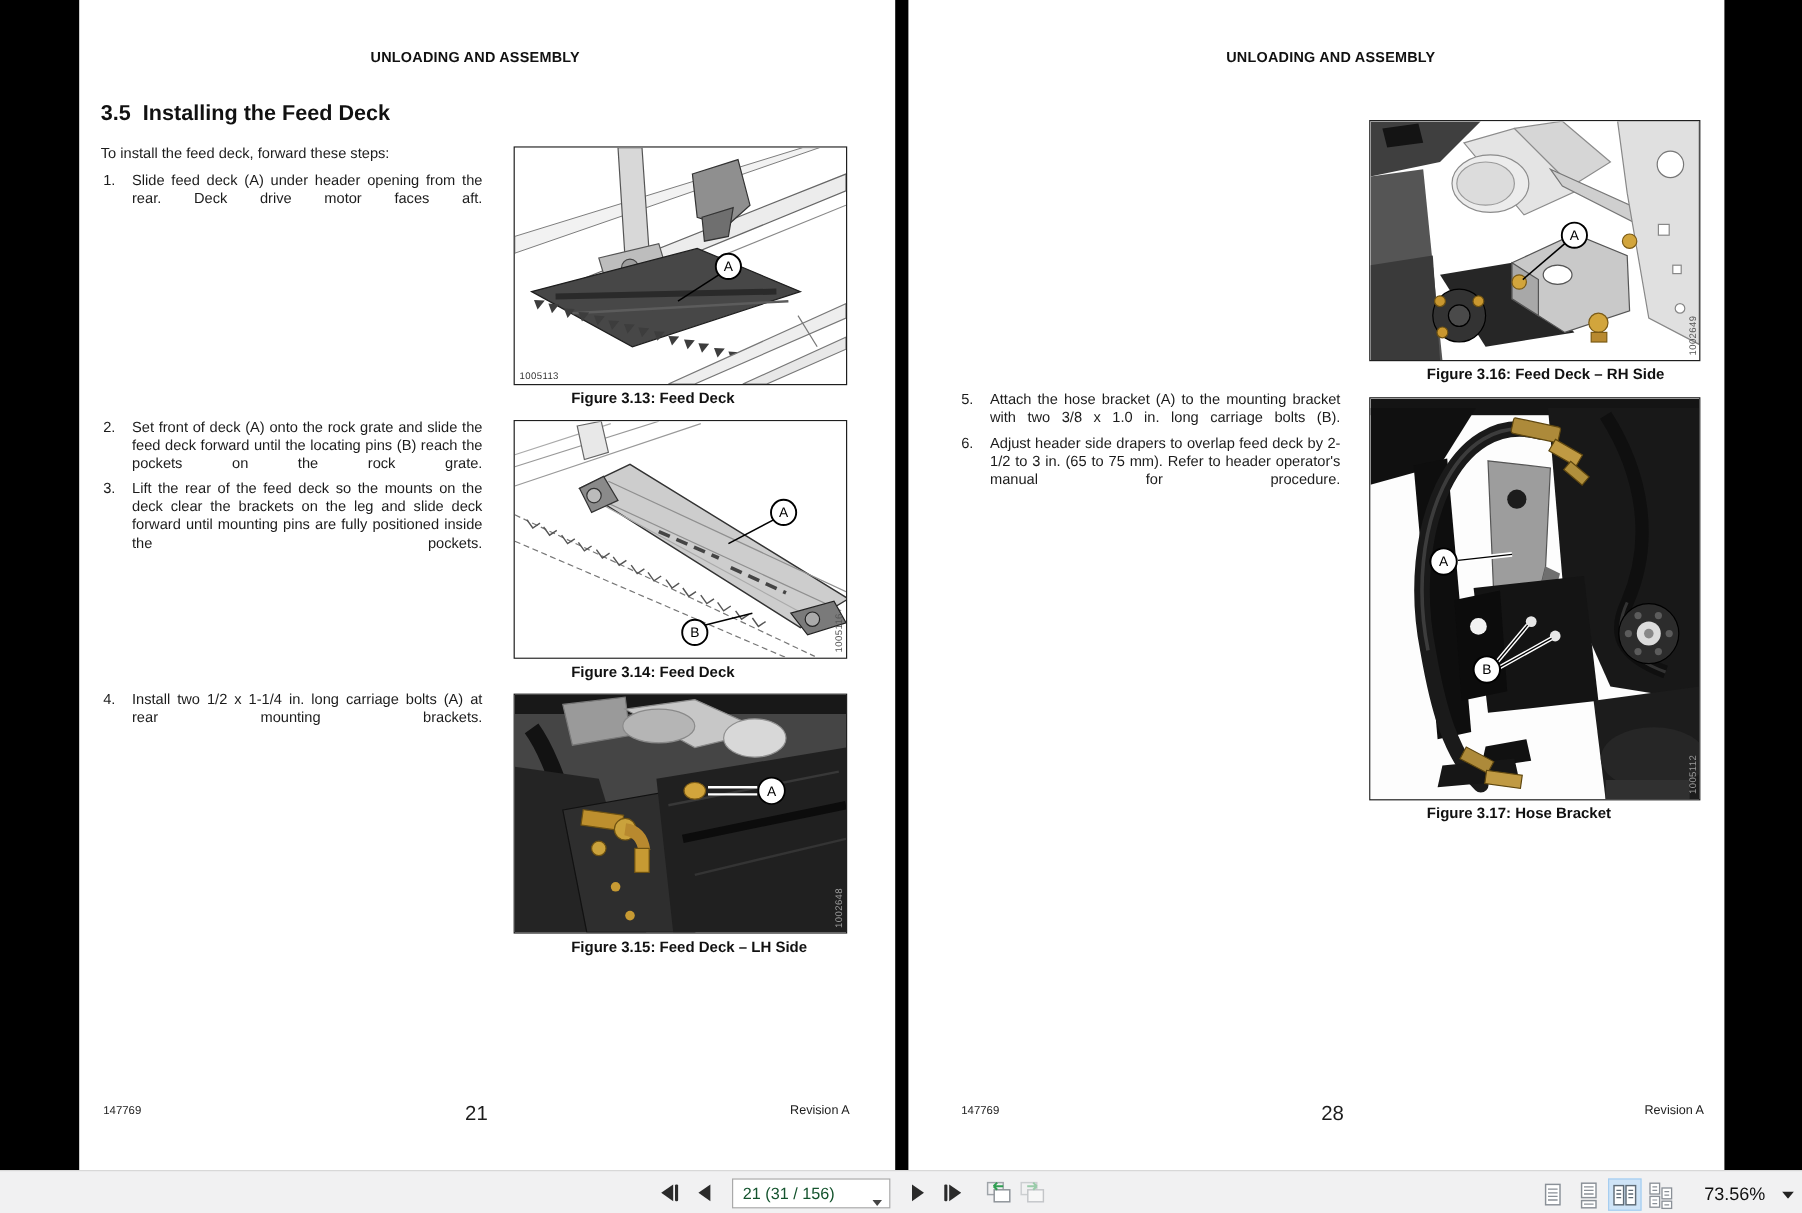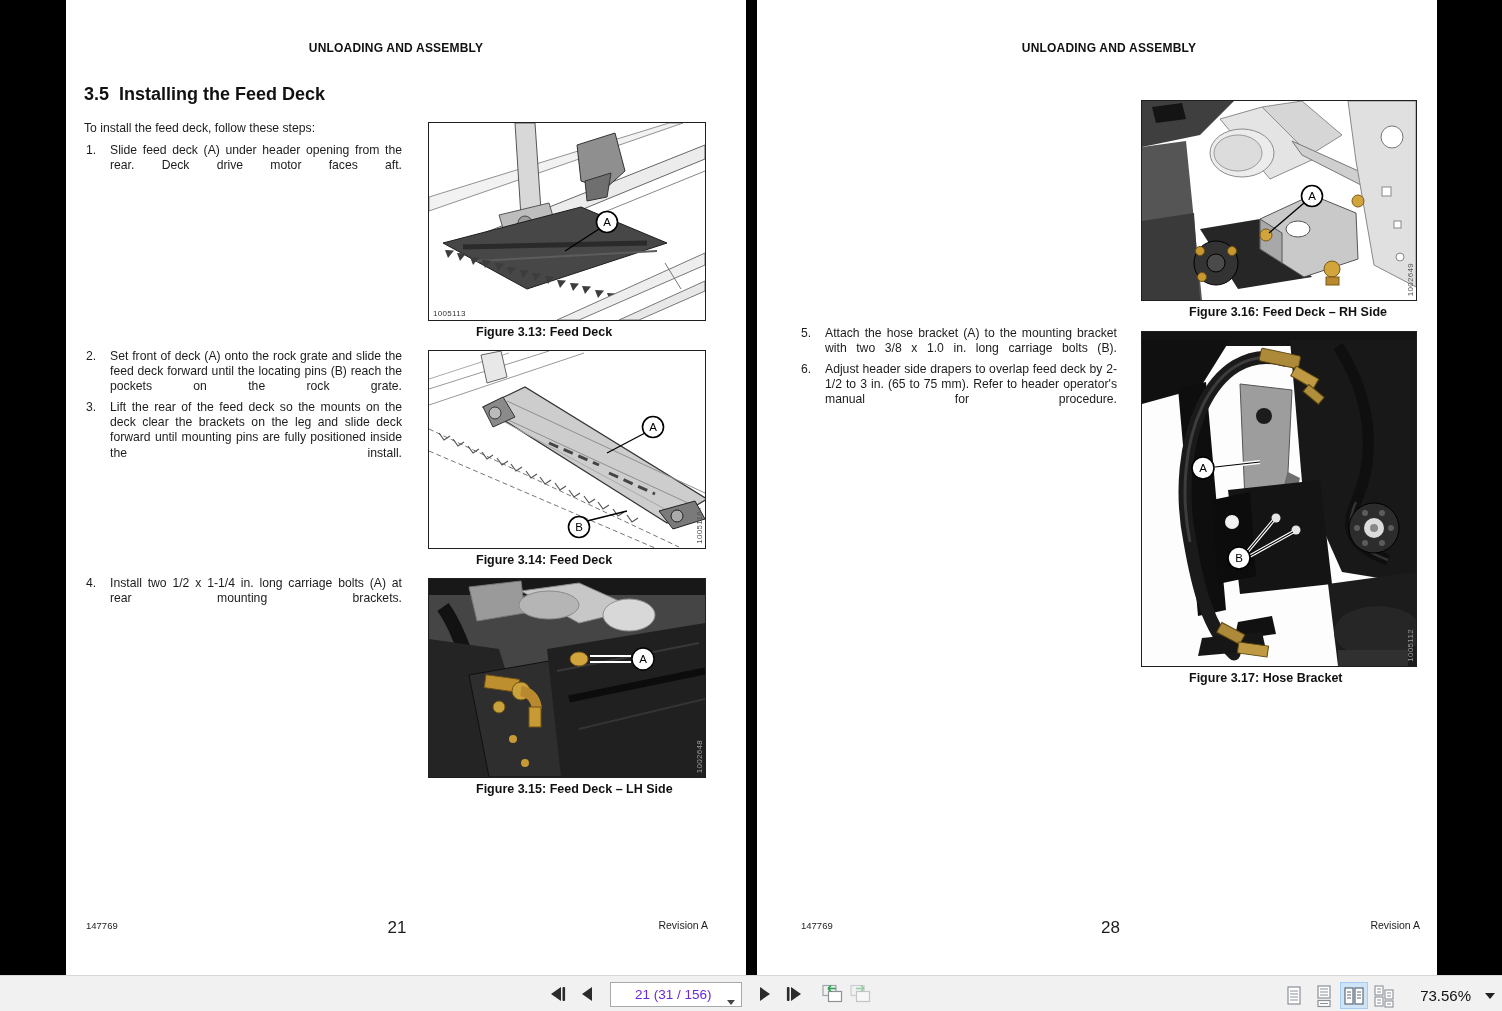--- a/index.html
+++ b/index.html
@@ -46,22 +46,22 @@
   .page-footer .pg  { position:absolute; left:50%; transform:translateX(-50%); top:0; font-size:17px; }
   .page-footer .rev { position:absolute; right:0; top:1px; font-size:10.5px; }
 
   
   .toolbar { position:absolute; left:0; bottom:0; width:1502px; height:36px;
     background:#f1f1f2; border-top:1px solid #d8d8d8; }
   .nav-group { position:absolute; left:546px; top:0; height:36px; display:flex; align-items:center; gap:6px; }
   .tb-btn { width:24px; height:26px; border:none; background:transparent; display:flex;
     align-items:center; justify-content:center; padding:0; cursor:pointer; }
   .page-combo { position:relative; width:132px; height:25px; background:#fff;
-    border:1px solid #a9a9a9; display:flex; align-items:center; padding-left:24px;
-    font-size:13.5px; color:#6d28d9; margin:16px 4px; }
+    border:1px solid #a9a9a9; display:flex; align-items:center; padding-left:8px;
+    font-size:13.5px; color:#14532d; margin:16px 4px; }
   .combo-arrow { position:absolute; right:6px; top:10px; }
   .view-btns { display:flex; align-items:center; gap:4px; margin-left:8px; }
   .right-group { position:absolute; right:7px; top:0; height:39px; display:flex; align-items:center; }
   .layout-btn { width:28px; height:27px; border:1px solid transparent; background:transparent;
     display:flex; align-items:center; justify-content:center; padding:0; margin-right:2px; cursor:pointer; }
   .layout-btn.active { background:#cfe4f7; border-color:#a6cdf0; }
   .zoom-label { font-size:15px; color:#111; margin-left:20px; }
   .zoom-caret { margin-left:14px; display:flex; align-items:center; cursor:pointer; }
 </style>
 </head>
@@ -70,33 +70,33 @@
 <div class="viewer">
 
   <div class="page left">
     <div class="running-header">UNLOADING AND ASSEMBLY</div>
 
     <div class="section-heading">
       <span>3.5</span>
       <span>Installing the Feed Deck</span>
     </div>
 
-    <div class="intro">To install the feed deck, follow these steps:</div>
+    <div class="intro">To install the feed deck, forward these steps:</div>
 
     <div class="step" style="top:143px;">
       <span class="num">1.</span>
       <span class="txt">Slide feed deck (A) under header opening from the rear. Deck drive motor faces aft.</span>
     </div>
     <div class="step" style="top:349px;">
       <span class="num">2.</span>
       <span class="txt">Set front of deck (A) onto the rock grate and slide the feed deck forward until the locating pins (B) reach the pockets on the rock grate.</span>
     </div>
     <div class="step" style="top:400px;">
       <span class="num">3.</span>
-      <span class="txt">Lift the rear of the feed deck so the mounts on the deck clear the brackets on the leg and slide deck forward until mounting pins are fully positioned inside the install.</span>
+      <span class="txt">Lift the rear of the feed deck so the mounts on the deck clear the brackets on the leg and slide deck forward until mounting pins are fully positioned inside the pockets.</span>
     </div>
     <div class="step" style="top:576px;">
       <span class="num">4.</span>
       <span class="txt">Install two 1/2 x 1-1/4 in. long carriage bolts (A) at rear mounting brackets.</span>
     </div>
 
     <div class="figure" style="top:122px;">
       <div class="fig-img" style="width:278px;height:199px;">
         <svg width="276" height="197" viewBox="0 0 276 197">
           <rect width="276" height="197" fill="#ffffff"></rect>

